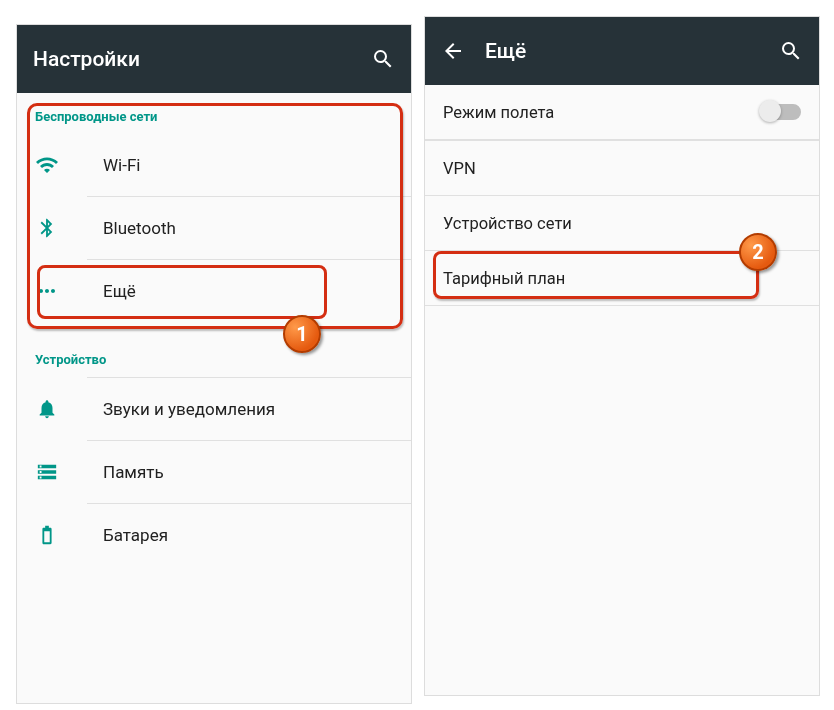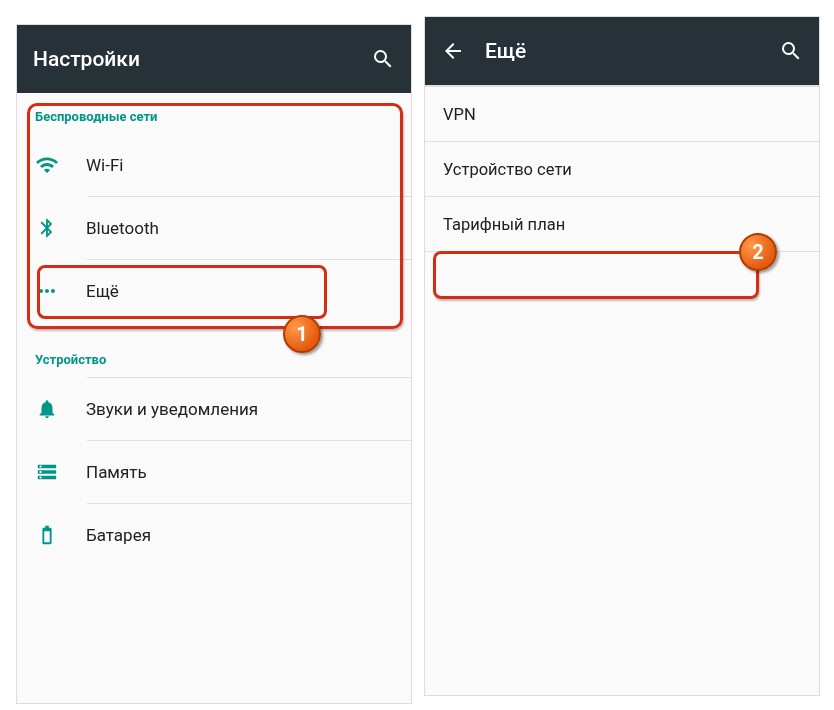--- a/index.html
+++ b/index.html
@@ -42,21 +42,21 @@
     color: #009688;
     font-size: 13px;
     font-weight: 700;
     padding: 16px 18px 10px 18px;
   }
   .list-item {
     display: flex;
     align-items: center;
     height: 62px;
     padding: 0 18px;
-    gap: 27px;
+    gap: 44px;
     position: relative;
   }
   .list-icon {
     width: 24px;
     height: 24px;
     display: flex;
     align-items: center;
     justify-content: center;
   }
   .list-icon svg { fill: #009688; }
@@ -229,20 +229,24 @@
         </svg>
     </div>
     <div class="appbar-title">Ещё</div>
     <div class="icon-btn">
       <svg viewBox="0 0 24 24" width="24" height="24">
           <path d="M15.5 14h-.79l-.28-.27A6.471 6.471 0 0016 9.5 6.5 6.5 0 109.5 16c1.61 0 3.09-.59 4.23-1.57l.27.28v.79l5 4.99L20.49 19l-4.99-5zm-6 0C7.01 14 5 11.99 5 9.5S7.01 5 9.5 5 14 7.01 14 9.5 11.99 14 9.5 14z"></path>
         </svg>
     </div>
   </div>
   <div class="content">
+    <div class="item-right">
+      <div class="label">Режим полета</div>
+      <div class="toggle"></div>
+    </div>
     <div class="divider-full"></div>
 
     <div class="divider-full"></div>
 
     <div class="item-right">
       <div class="label">VPN</div>
     </div>
     <div class="divider-full"></div>
 
     <div class="item-right">

